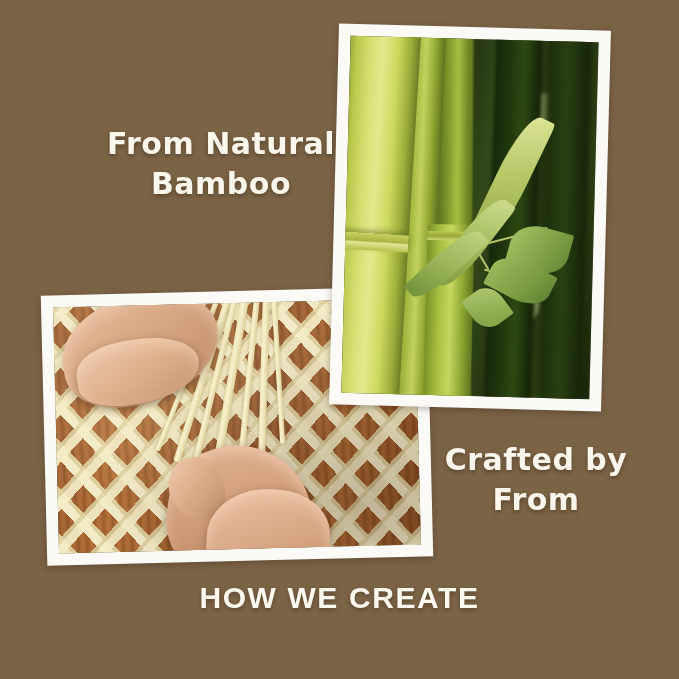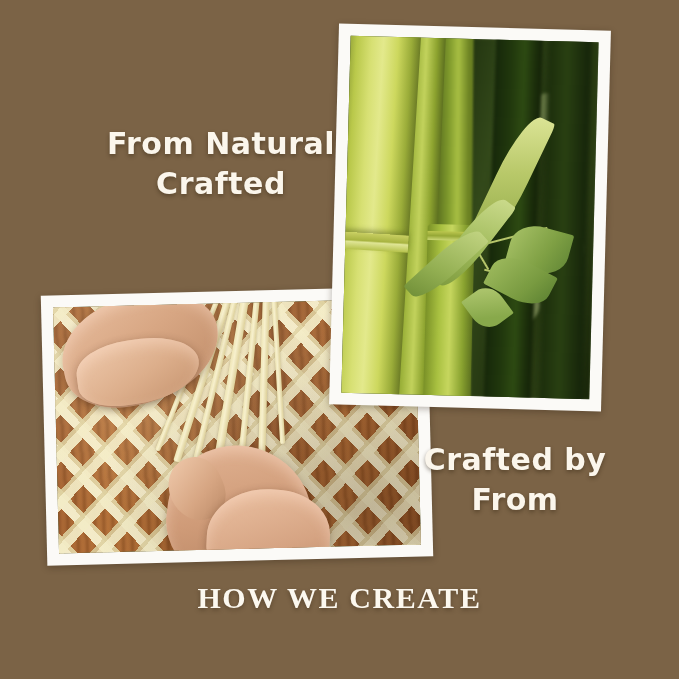--- a/index.html
+++ b/index.html
@@ -227,30 +227,30 @@
     font-family:"DejaVu Sans", sans-serif;
     font-weight:700;
     font-size:30px;
     line-height:1.32;
     letter-spacing:.5px;
     text-align:center;
     text-shadow:0 2px 4px rgba(45,30,14,.45);
     z-index:6;
   }
   #label-natural{left:96px;top:124px;width:250px;text-align:center;}
-  #label-crafted{left:409px;top:440px;width:212px;}
+  #label-crafted{left:430px;top:440px;width:212px;}
 
   #headline{
     position:absolute;left:0;right:0;top:578px;
     text-align:center;z-index:6;
   }
   #headline .hl-line{
     display:block;
     color:#fcf8ef;
-    font-family:Liberation Serif, serif;
+    font-family:Liberation Sans, sans-serif;
     font-weight:700;
     font-size:30px;
     line-height:1.33;
     letter-spacing:1.6px;
     text-shadow:0 2px 4px rgba(45,30,14,.4);
   }
 </style>
 </head>
 <body>
 
@@ -294,21 +294,21 @@
       <div class="leaf" id="leaf-b"></div>
       <div class="leaf" id="leaf-c"></div>
       <div class="leaf" id="leaf-d"></div>
       <div class="leaf" id="leaf-e"></div>
       <div class="leaf" id="leaf-f"></div>
     </div>
   </div>
 
   <div class="hand-label" id="label-natural">
     <span>From Natural</span><br>
-    <span>Crafted</span>
+    <span>Bamboo</span>
   </div>
 
   <div class="hand-label" id="label-crafted">
     <span>Crafted by</span><br>
     <span>From</span>
   </div>
 
   <div id="headline">
     <span class="hl-line">HOW WE CREATE</span>
   </div>

